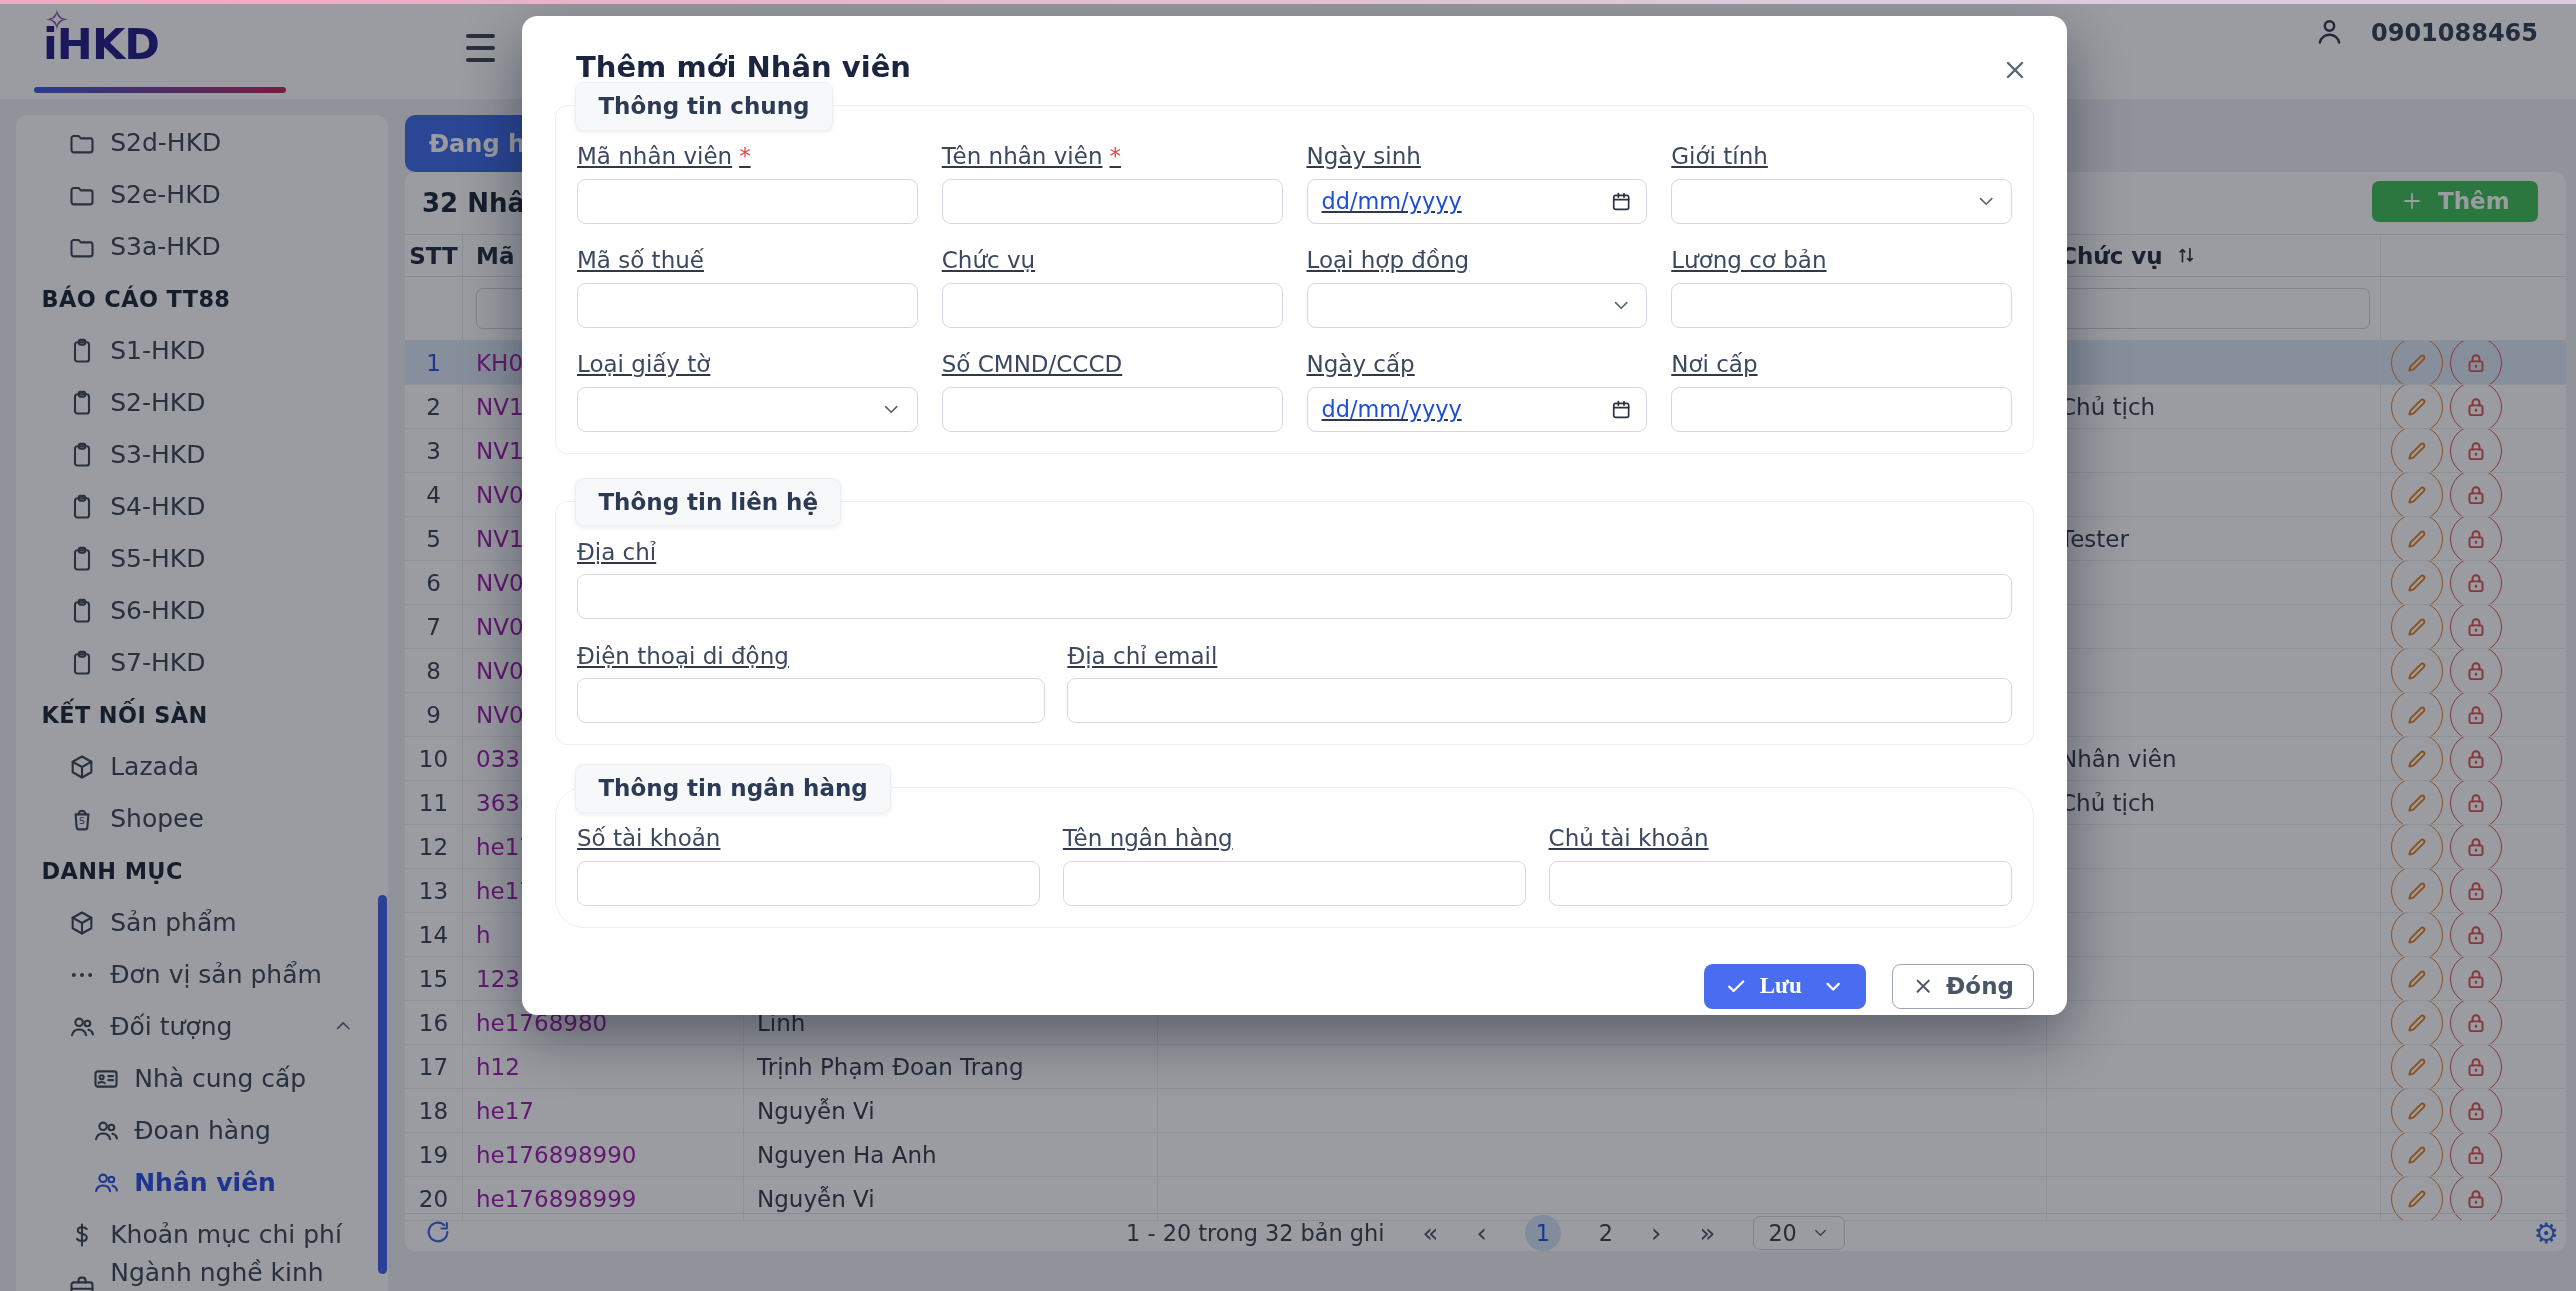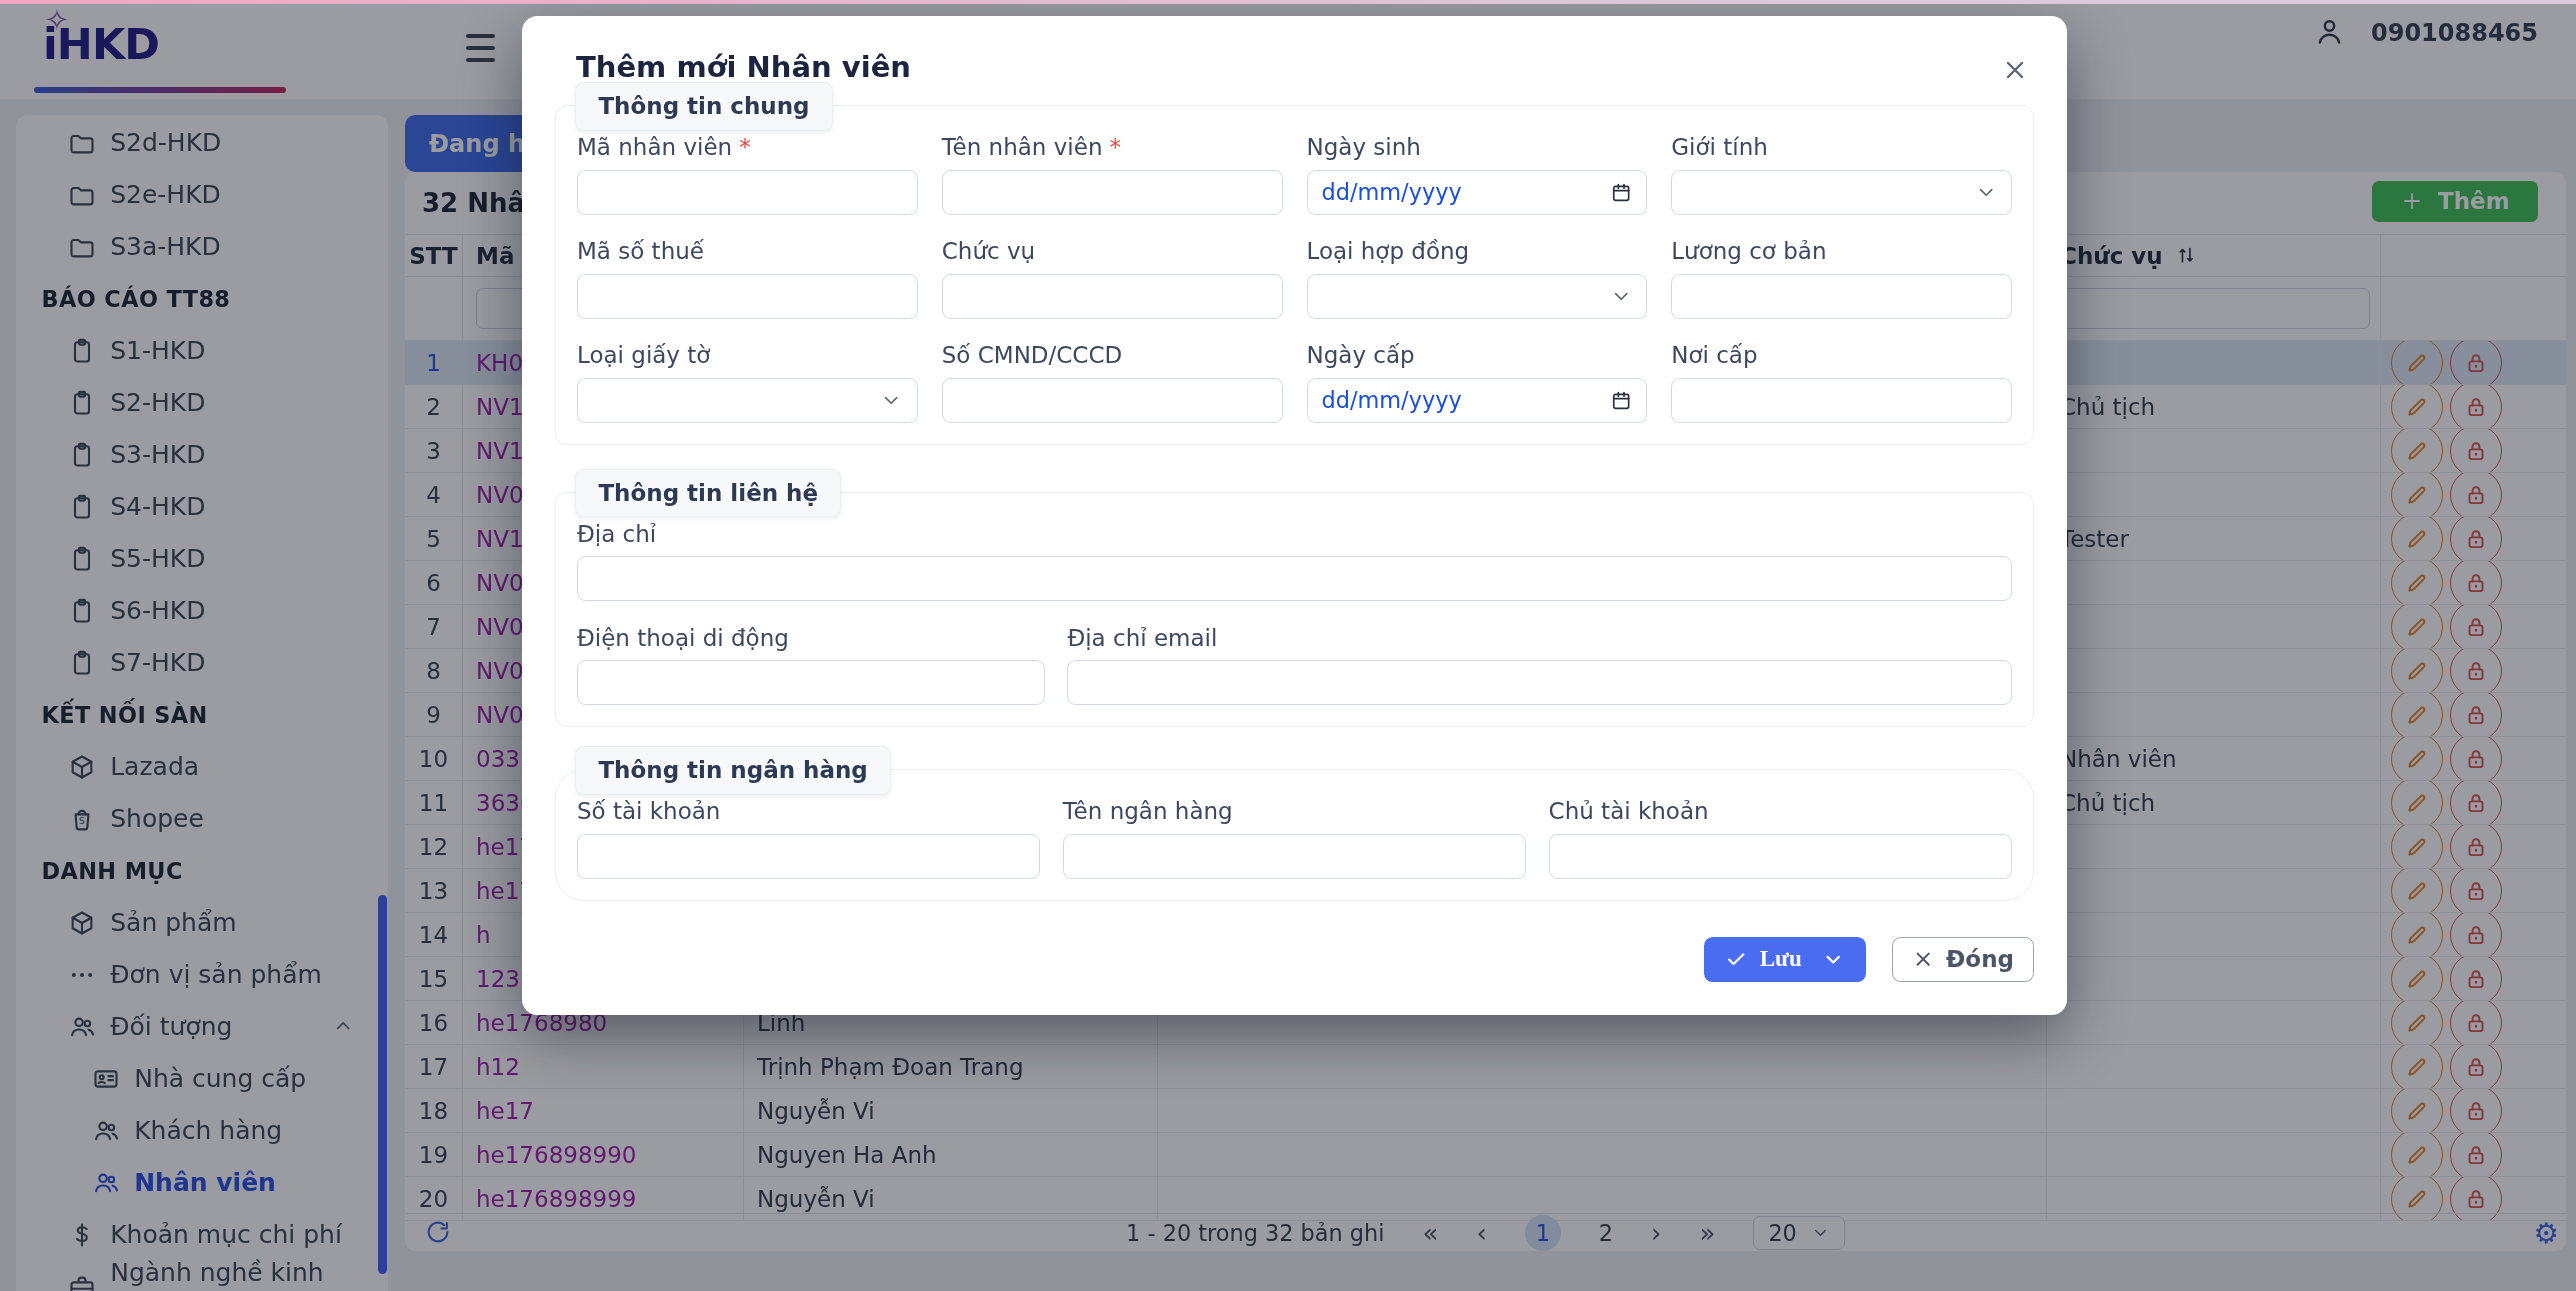--- a/index.html
+++ b/index.html
@@ -86,21 +86,21 @@
   .pg-size svg{width:19px;height:19px;color:#5b6573;}
   .gear{position:absolute;right:7px;top:2.6px;font-size:28.4px;color:#3f63e0;background:none;border:none;cursor:pointer;}
 
   
   .overlay{position:absolute;inset:0;background:rgba(15,20,30,0.42);z-index:10;}
   .modal{position:absolute;left:522px;top:16.4px;width:1545px;height:999px;background:#fff;border-radius:15.5px;z-index:20;
     box-shadow:0 21px 60px rgba(10,15,30,.45);padding:0 33px;}
   .m-title{margin:36px 0 0 21px;font-size:29px;line-height:31px;font-weight:700;color:#1b2540;}
   .m-close{position:absolute;top:40px;right:38px;background:none;border:none;color:#5a6675;cursor:pointer;display:flex;}
   .m-close svg{width:28px;height:28px;}
-  .fs{position:relative;border:1.7px solid #ebeef2;border-radius:12px;padding:27px 21px 21px;}
+  .fs{position:relative;border:1.7px solid #ebeef2;border-radius:12px;padding:36px 21px 21px;text-decoration:underline;}
   .fs1{margin-top:21.6px;}
   .fs2{margin-top:47px;}
   .fs3{margin-top:42px;border-radius:29px;}
   .legend{position:absolute;top:-24px;left:19px;background:#f7f8fa;border:0.9px solid #edeff2;border-radius:8.6px;
     padding:10.3px 22.4px;font-size:23px;font-weight:600;color:#2c3a55;box-shadow:0 1.7px 4.3px rgba(16,24,40,.07);}
   .grid4{display:grid;grid-template-columns:repeat(4,1fr);column-gap:24px;row-gap:22.4px;}
   .gridB{display:grid;grid-template-columns:468px 1fr;column-gap:22.4px;margin-top:22.4px;}
   .grid3{display:grid;grid-template-columns:repeat(3,1fr);column-gap:22.4px;}
   .fld .lbl{font-size:23px;line-height:28px;color:#3b4860;margin-bottom:8.6px;white-space:nowrap;}
   .req{color:#ef4444;margin-left:7px;}
@@ -308,21 +308,21 @@
         </div>
         <div class="side-item sub">
           <span class="s-icon">
             <svg viewBox="0 0 24 24">
               <circle cx="9.5" cy="8" r="3.2"></circle>
               <path d="M3.5 19c.6-3 3-4.8 6-4.8s5.4 1.8 6 4.8"></path>
               <circle cx="16.6" cy="9" r="2.4"></circle>
               <path d="M17.6 14.3c2 .5 3.4 2 3.8 4.1"></path>
             </svg>
           </span>
-          <span class="s-label">Khách hàng</span>
+          <span class="s-label">Đoan hàng</span>
         </div>
         <div class="side-item sub active">
           <span class="s-icon">
             <svg viewBox="0 0 24 24">
               <circle cx="9.5" cy="8" r="3.2"></circle>
               <path d="M3.5 19c.6-3 3-4.8 6-4.8s5.4 1.8 6 4.8"></path>
               <circle cx="16.6" cy="9" r="2.4"></circle>
               <path d="M17.6 14.3c2 .5 3.4 2 3.8 4.1"></path>
             </svg>
           </span>

